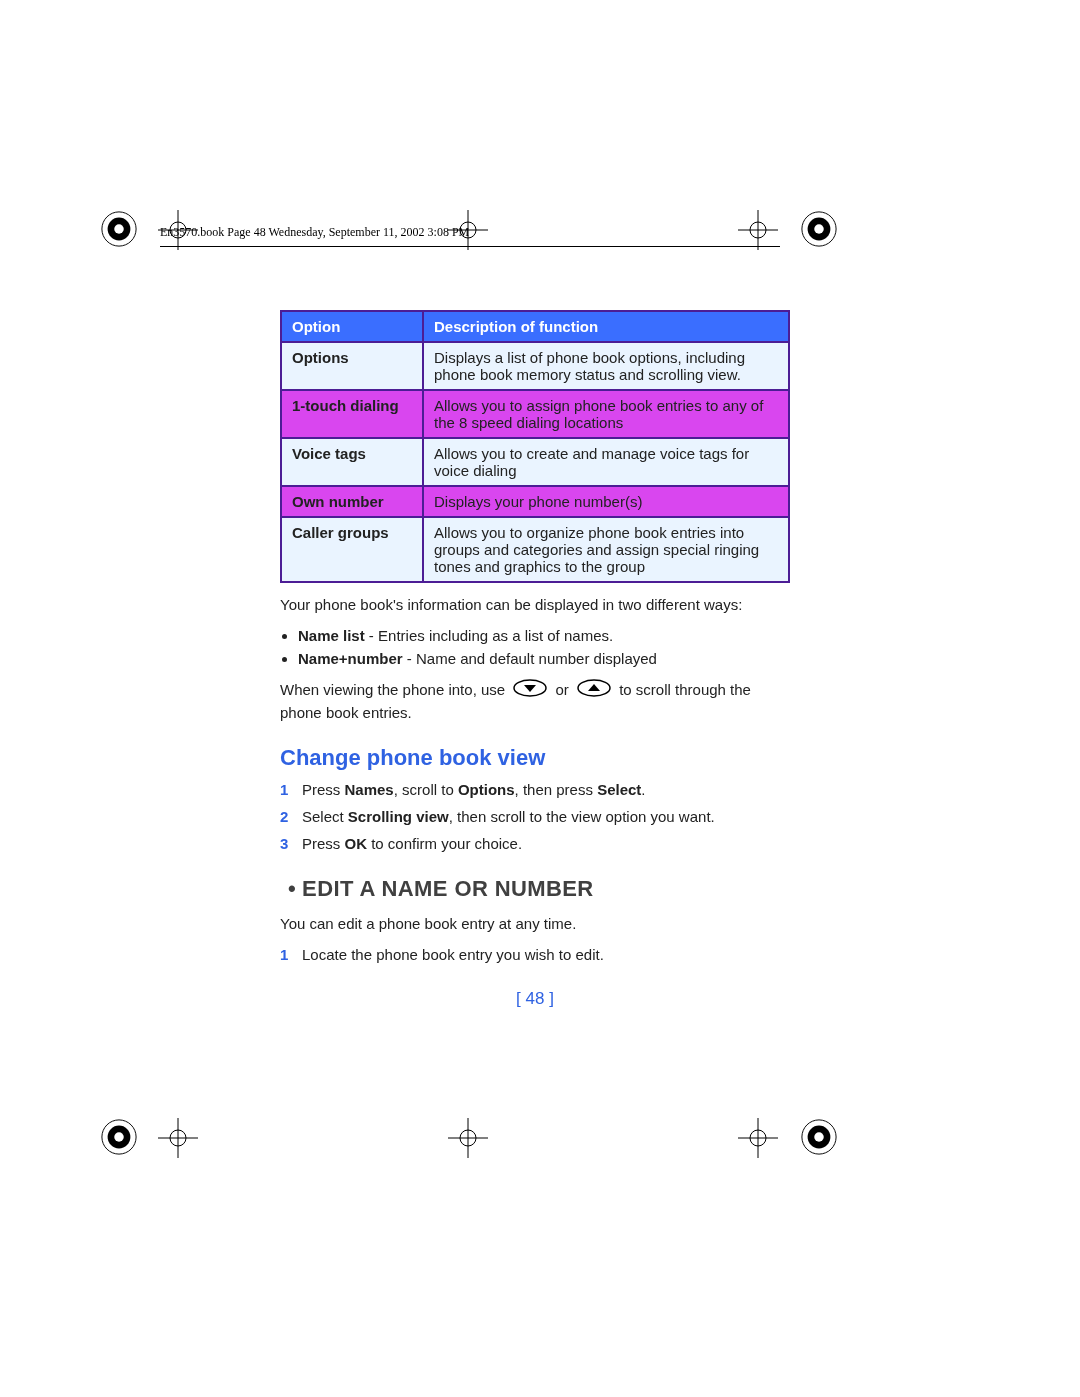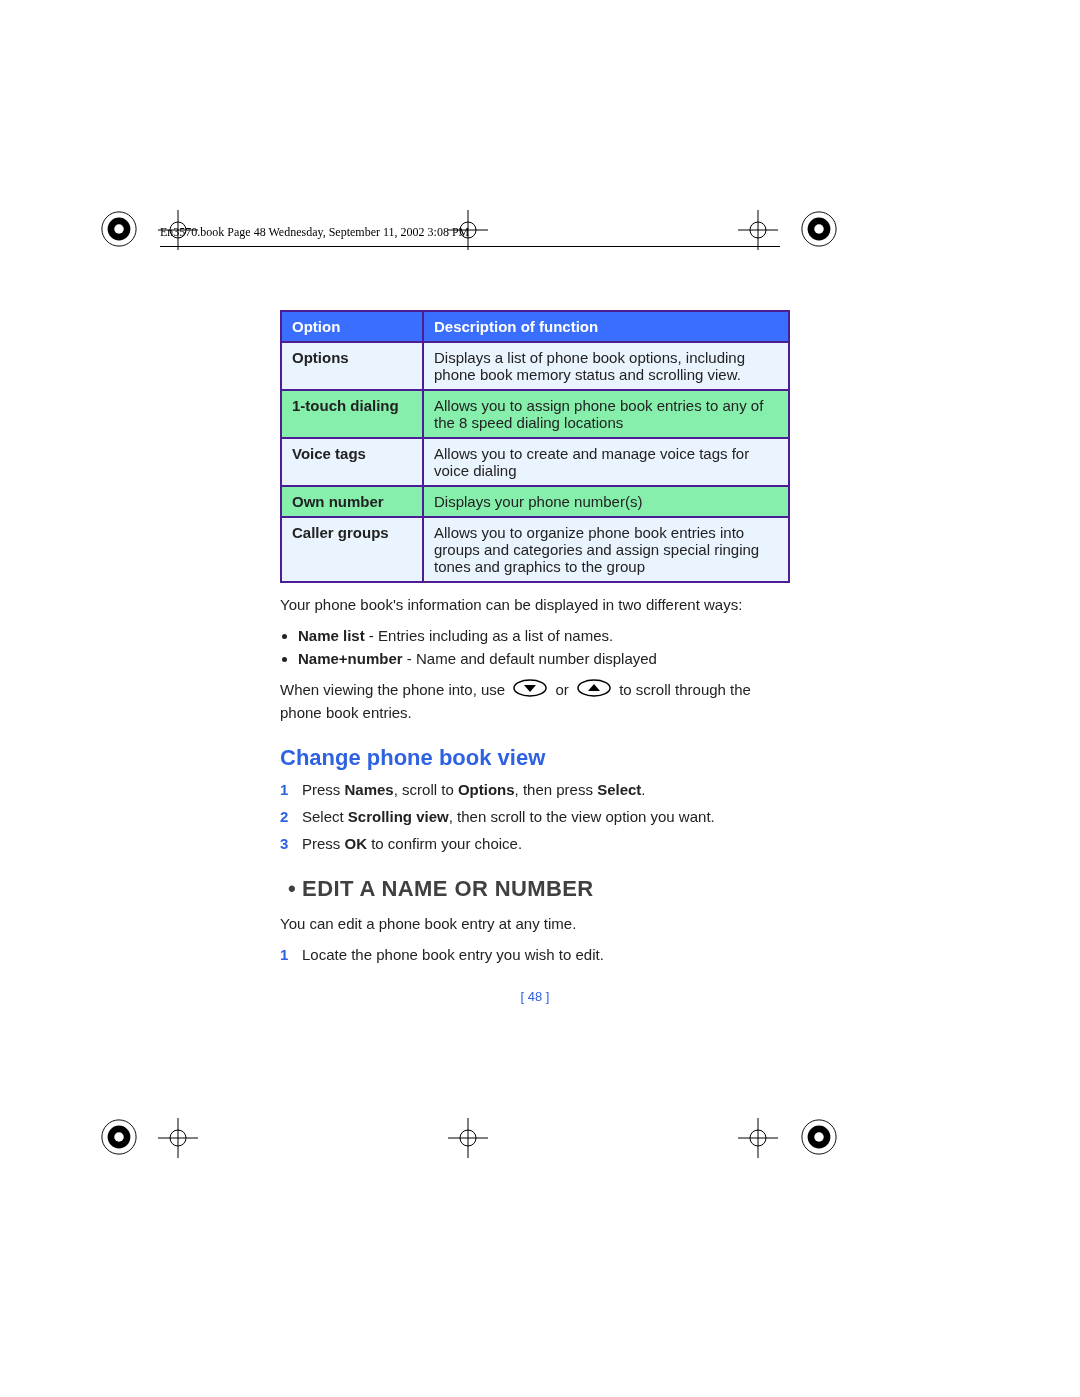--- a/index.html
+++ b/index.html
@@ -46,21 +46,21 @@
     padding: 6px 10px;
     vertical-align: top;
     text-align: left;
   }
   th {
     background: #3a6eff;
     color: #fff;
     font-weight: bold;
   }
   tr.odd td { background: #eaf4ff; }
-  tr.even td { background: #86efac; }
+  tr.even td { background: #d946ef; }
   td.opt { font-weight: bold; color: #222; width: 120px; }
   
   h2.blue {
     color: #2f62e2;
     font-size: 22px;
     font-weight: bold;
     margin: 22px 0 4px 0;
   }
   h1.section {
     color: #404040;
@@ -76,21 +76,21 @@
   ol.steps { list-style: none; margin: 6px 0 6px 0; padding: 0; }
   ol.steps li { margin: 10px 0; padding-left: 22px; position: relative; }
   ol.steps li .num {
     position: absolute; left: 0; top: 0;
     color: #2f62e2; font-weight: bold;
   }
   .pgnum {
     text-align: center;
     color: #2f62e2;
     margin-top: 26px;
-    font-size: 13px;
+    font-size: 17px;
   }
   
   .scroll-icon {
     display: inline-block;
     vertical-align: middle;
     margin: 0 4px;
   }
   
   .cropmark { position: absolute; }
   .reg-outer {

